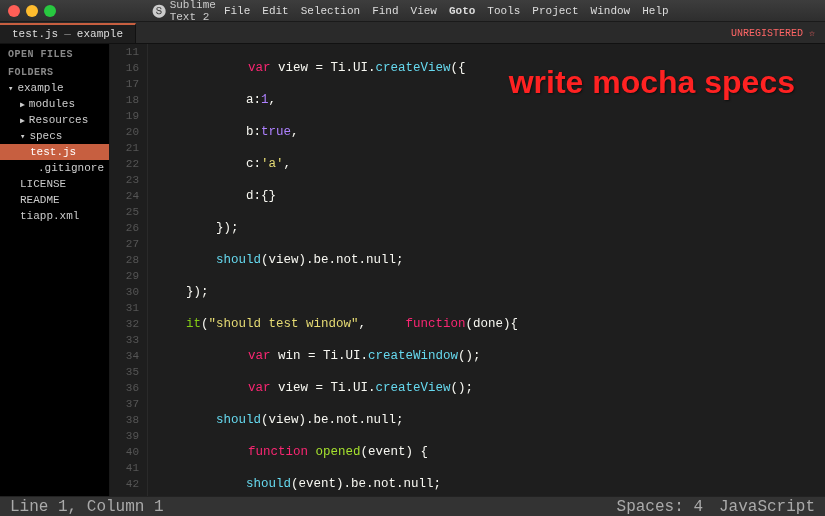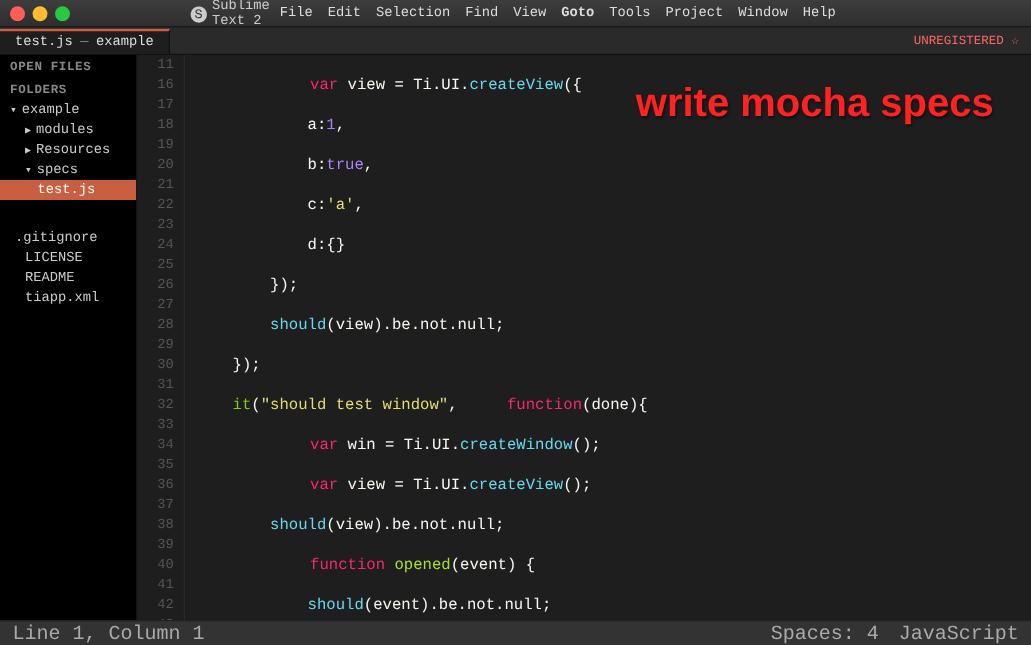--- a/index.html
+++ b/index.html
@@ -232,21 +232,21 @@
       <span class="triangle-right"></span>
       <span>Resources</span>
     </div>
     <div class="sidebar-item" style="padding-left:20px;">
       <span class="triangle-down"></span>
       <span>specs</span>
     </div>
     <div class="sidebar-item active" style="padding-left:30px;">
       <span>test.js</span>
     </div>
-    <div class="sidebar-item" style="padding-left:12px;margin-top:23px;">
+    <div class="sidebar-item" style="padding-left:38px;">
       <span>.gitignore</span>
     </div>
     <div class="sidebar-item" style="padding-left:20px;">
       <span>LICENSE</span>
     </div>
     <div class="sidebar-item" style="padding-left:20px;">
       <span>README</span>
     </div>
     <div class="sidebar-item" style="padding-left:20px;">
       <span>tiapp.xml</span>

